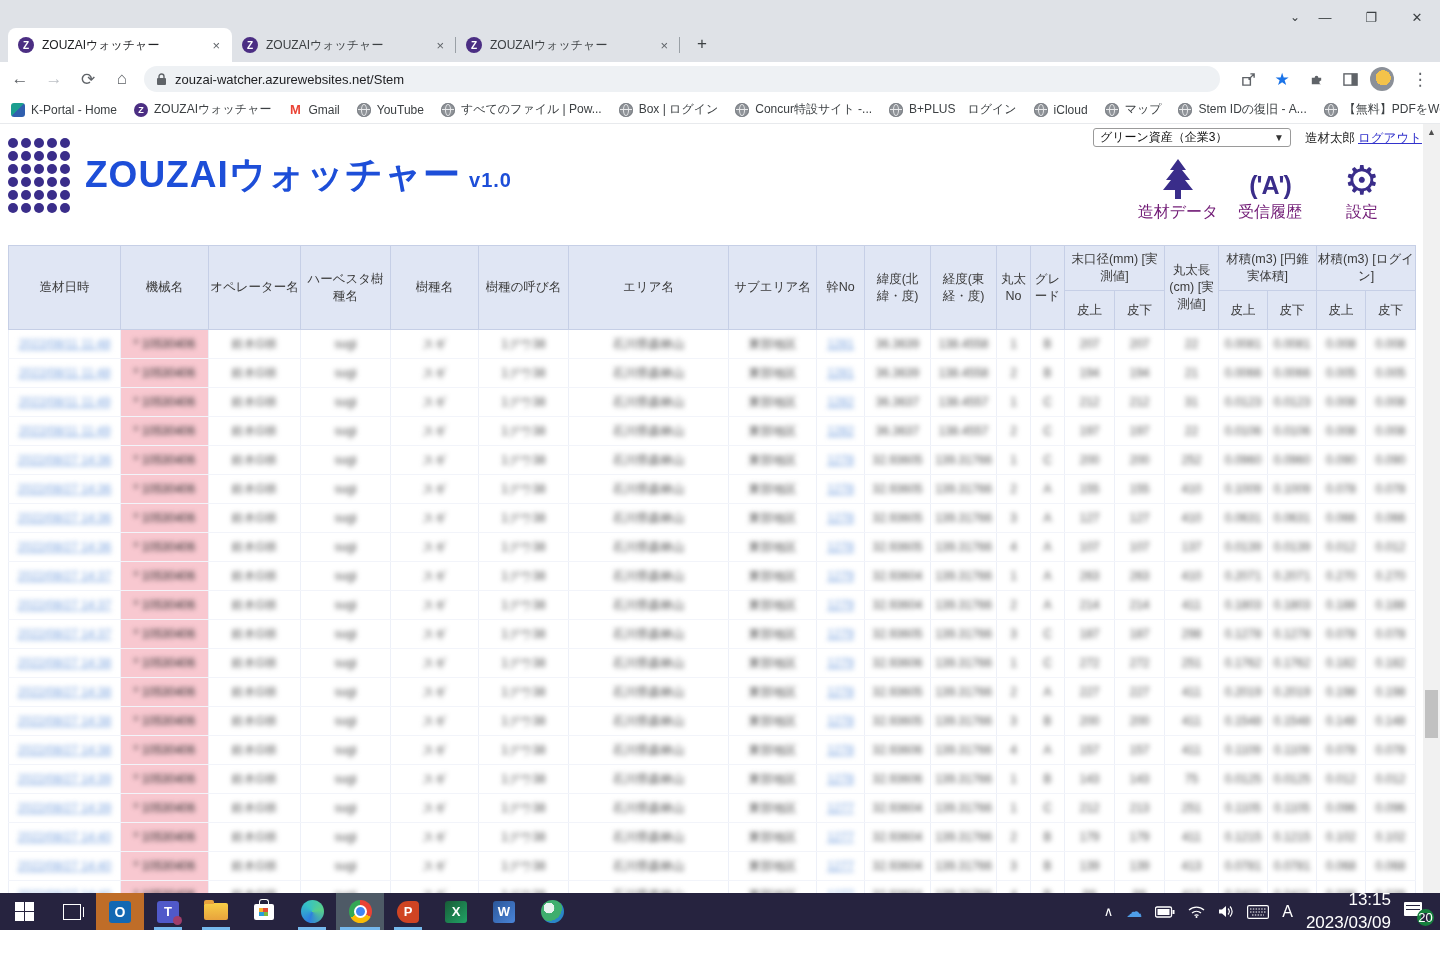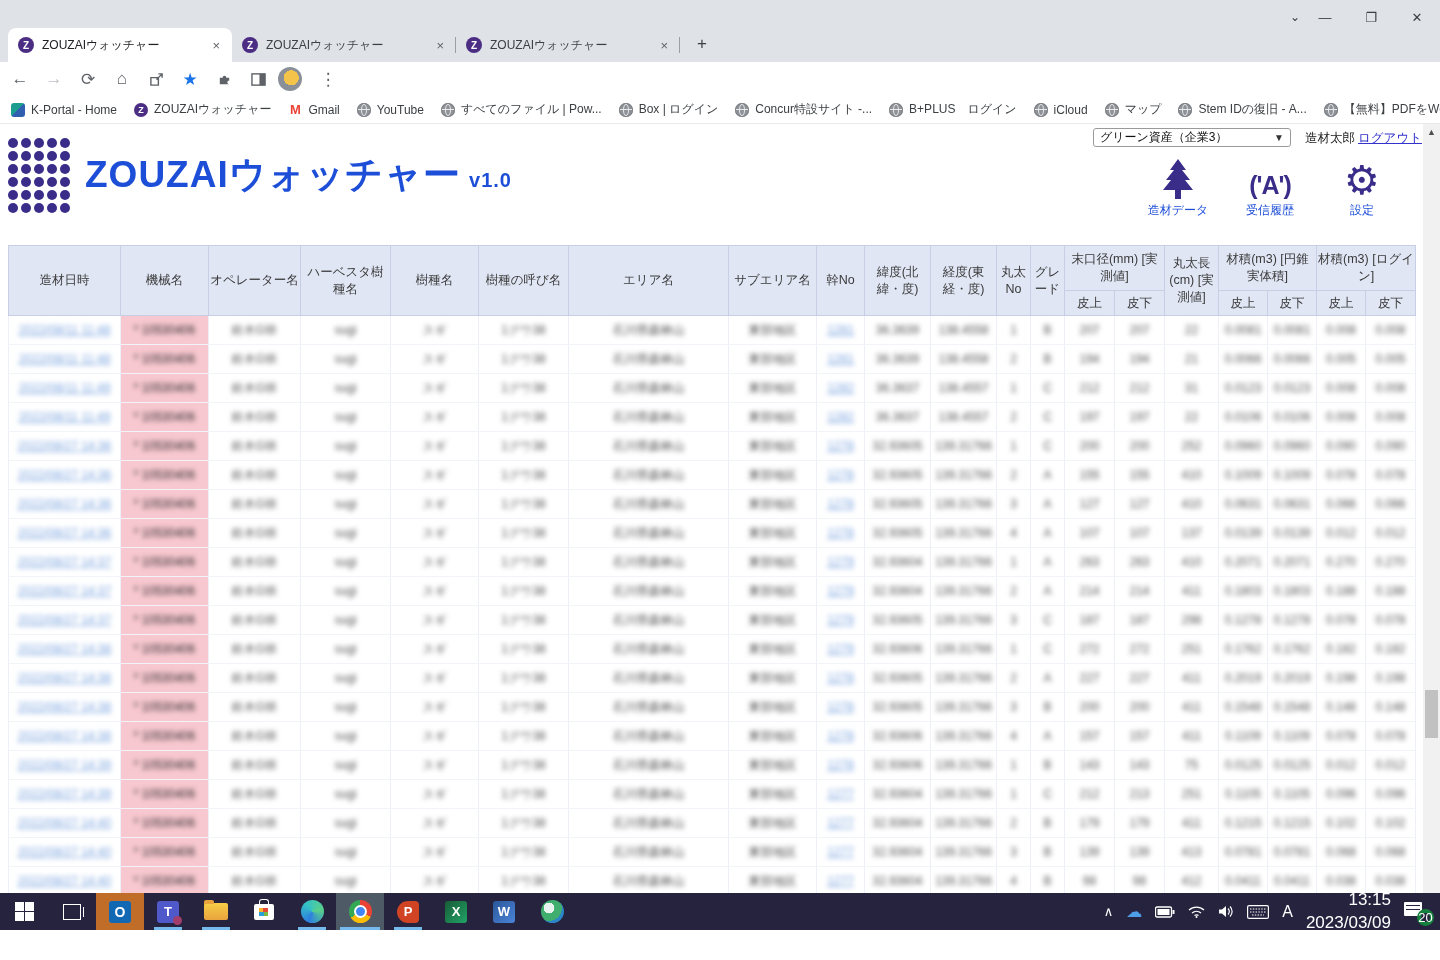--- a/index.html
+++ b/index.html
@@ -67,32 +67,32 @@
                     padding:0 6px; justify-content:space-between; }
   .select-chevron { font-size:10px; color:#333; }
   .user-name { position:absolute; left:1305px; top:6px; font-size:12.5px; color:#222; }
   .logout-link { position:absolute; left:1358px; top:6px; font-size:12.5px; color:#3333cc; text-decoration:underline; }
 
   .header-nav { position:absolute; right:25px; top:32px; display:flex; gap:20px; }
   .hnav-item { display:flex; flex-direction:column; align-items:center; gap:2px; width:72px; }
   .hnav-icon { height:44px; display:flex; align-items:flex-end; justify-content:center; color:#3a2d8a; }
   .antenna-glyph { font-size:25px; font-weight:bold; letter-spacing:-1px; color:#3a2d8a; }
   .gear-glyph { font-size:40px; line-height:40px; color:#3a2d8a; font-family:"DejaVu Sans",sans-serif; }
-  .hnav-label { font-size:12px; color:#1d4ed8; white-space:nowrap; }
+  .hnav-label { font-size:16px; color:#701a75; white-space:nowrap; }
 
   .status-bar { position:absolute; left:8px; top:100px; width:1407px; height:21px; background:#dbe1f0;
                 font-size:12.5px; color:#333; text-align:right; line-height:21px; padding-right:6px;
                 border:1px solid #c6cfe6; border-bottom:none; }
 
   .data-table { position:absolute; left:8px; top:121px; width:1407px; border-collapse:collapse; table-layout:fixed;
                 font-size:12px; }
   .data-table th { background:#e0e6f4; border:1px solid #c6cfe6; color:#3a3a3a; font-weight:normal; font-size:12.5px;
                    padding:2px 1px; line-height:1.35; }
   .data-table thead tr:first-child th { height:45px; }
-  .data-table thead tr:last-child th { height:25px;margin-top:21px; }
+  .data-table thead tr:last-child th { height:39px;margin-top:21px; }
   .data-table td { border:1px solid #edf0f8; border-bottom:1px solid #f2f4fa; height:29px; text-align:center;
                    color:#555; overflow:hidden; white-space:nowrap; }
   .blur { filter:blur(2.4px); display:inline-block; }
   td.c-date .blur { color:#7aa3df; text-decoration:underline; }
   td.c-machine { background:#f8c8d0; }
   td.c-machine .blur { color:#2b2b2b; filter:blur(2.6px); }
   td.c-trunk .blur { color:#7aa3df; text-decoration:underline; }
   td.c-area .blur, td.c-sub .blur { color:#4a4a4a; }
 
   
@@ -179,20 +179,27 @@
     <div class="win-btn">❐</div>
     <div class="win-btn">✕</div>
   </div>
 </div>
 
 <div class="nav-bar">
   <div class="nav-icon">←</div>
   <div class="nav-icon disabled">→</div>
   <div class="nav-icon">⟳</div>
   <div class="nav-icon">⌂</div>
+  <div class="address-bar">
+    <svg width="11" height="13" viewBox="0 0 11 13">
+      <rect x="1" y="5" width="9" height="7" rx="1" fill="#5f6368"></rect>
+      <path d="M3 5 V3.5 A2.5 2.5 0 0 1 8 3.5 V5" fill="none" stroke="#5f6368" stroke-width="1.4"></path>
+    </svg>
+    <span class="url-text">zouzai-watcher.azurewebsites.net/Stem</span>
+  </div>
   <div class="addr-right">
     <div class="nav-icon">
       <svg width="15" height="15" viewBox="0 0 16 16">
           <path d="M2 6 h8 v8 H2 z M10 2 h4 v4 M14 2 L8 8" fill="none" stroke="#5f6368" stroke-width="1.5"></path>
         </svg>
     </div>
     <div class="nav-icon" style="color:#1a73e8;">★</div>
     <div class="nav-icon">
       <svg width="15" height="15" viewBox="0 0 16 16">
           <path d="M3 6 h3 a2 2 0 1 1 4 0 h3 v3 a2 2 0 1 0 0 4 v0 H3 z" fill="#5f6368"></path>

